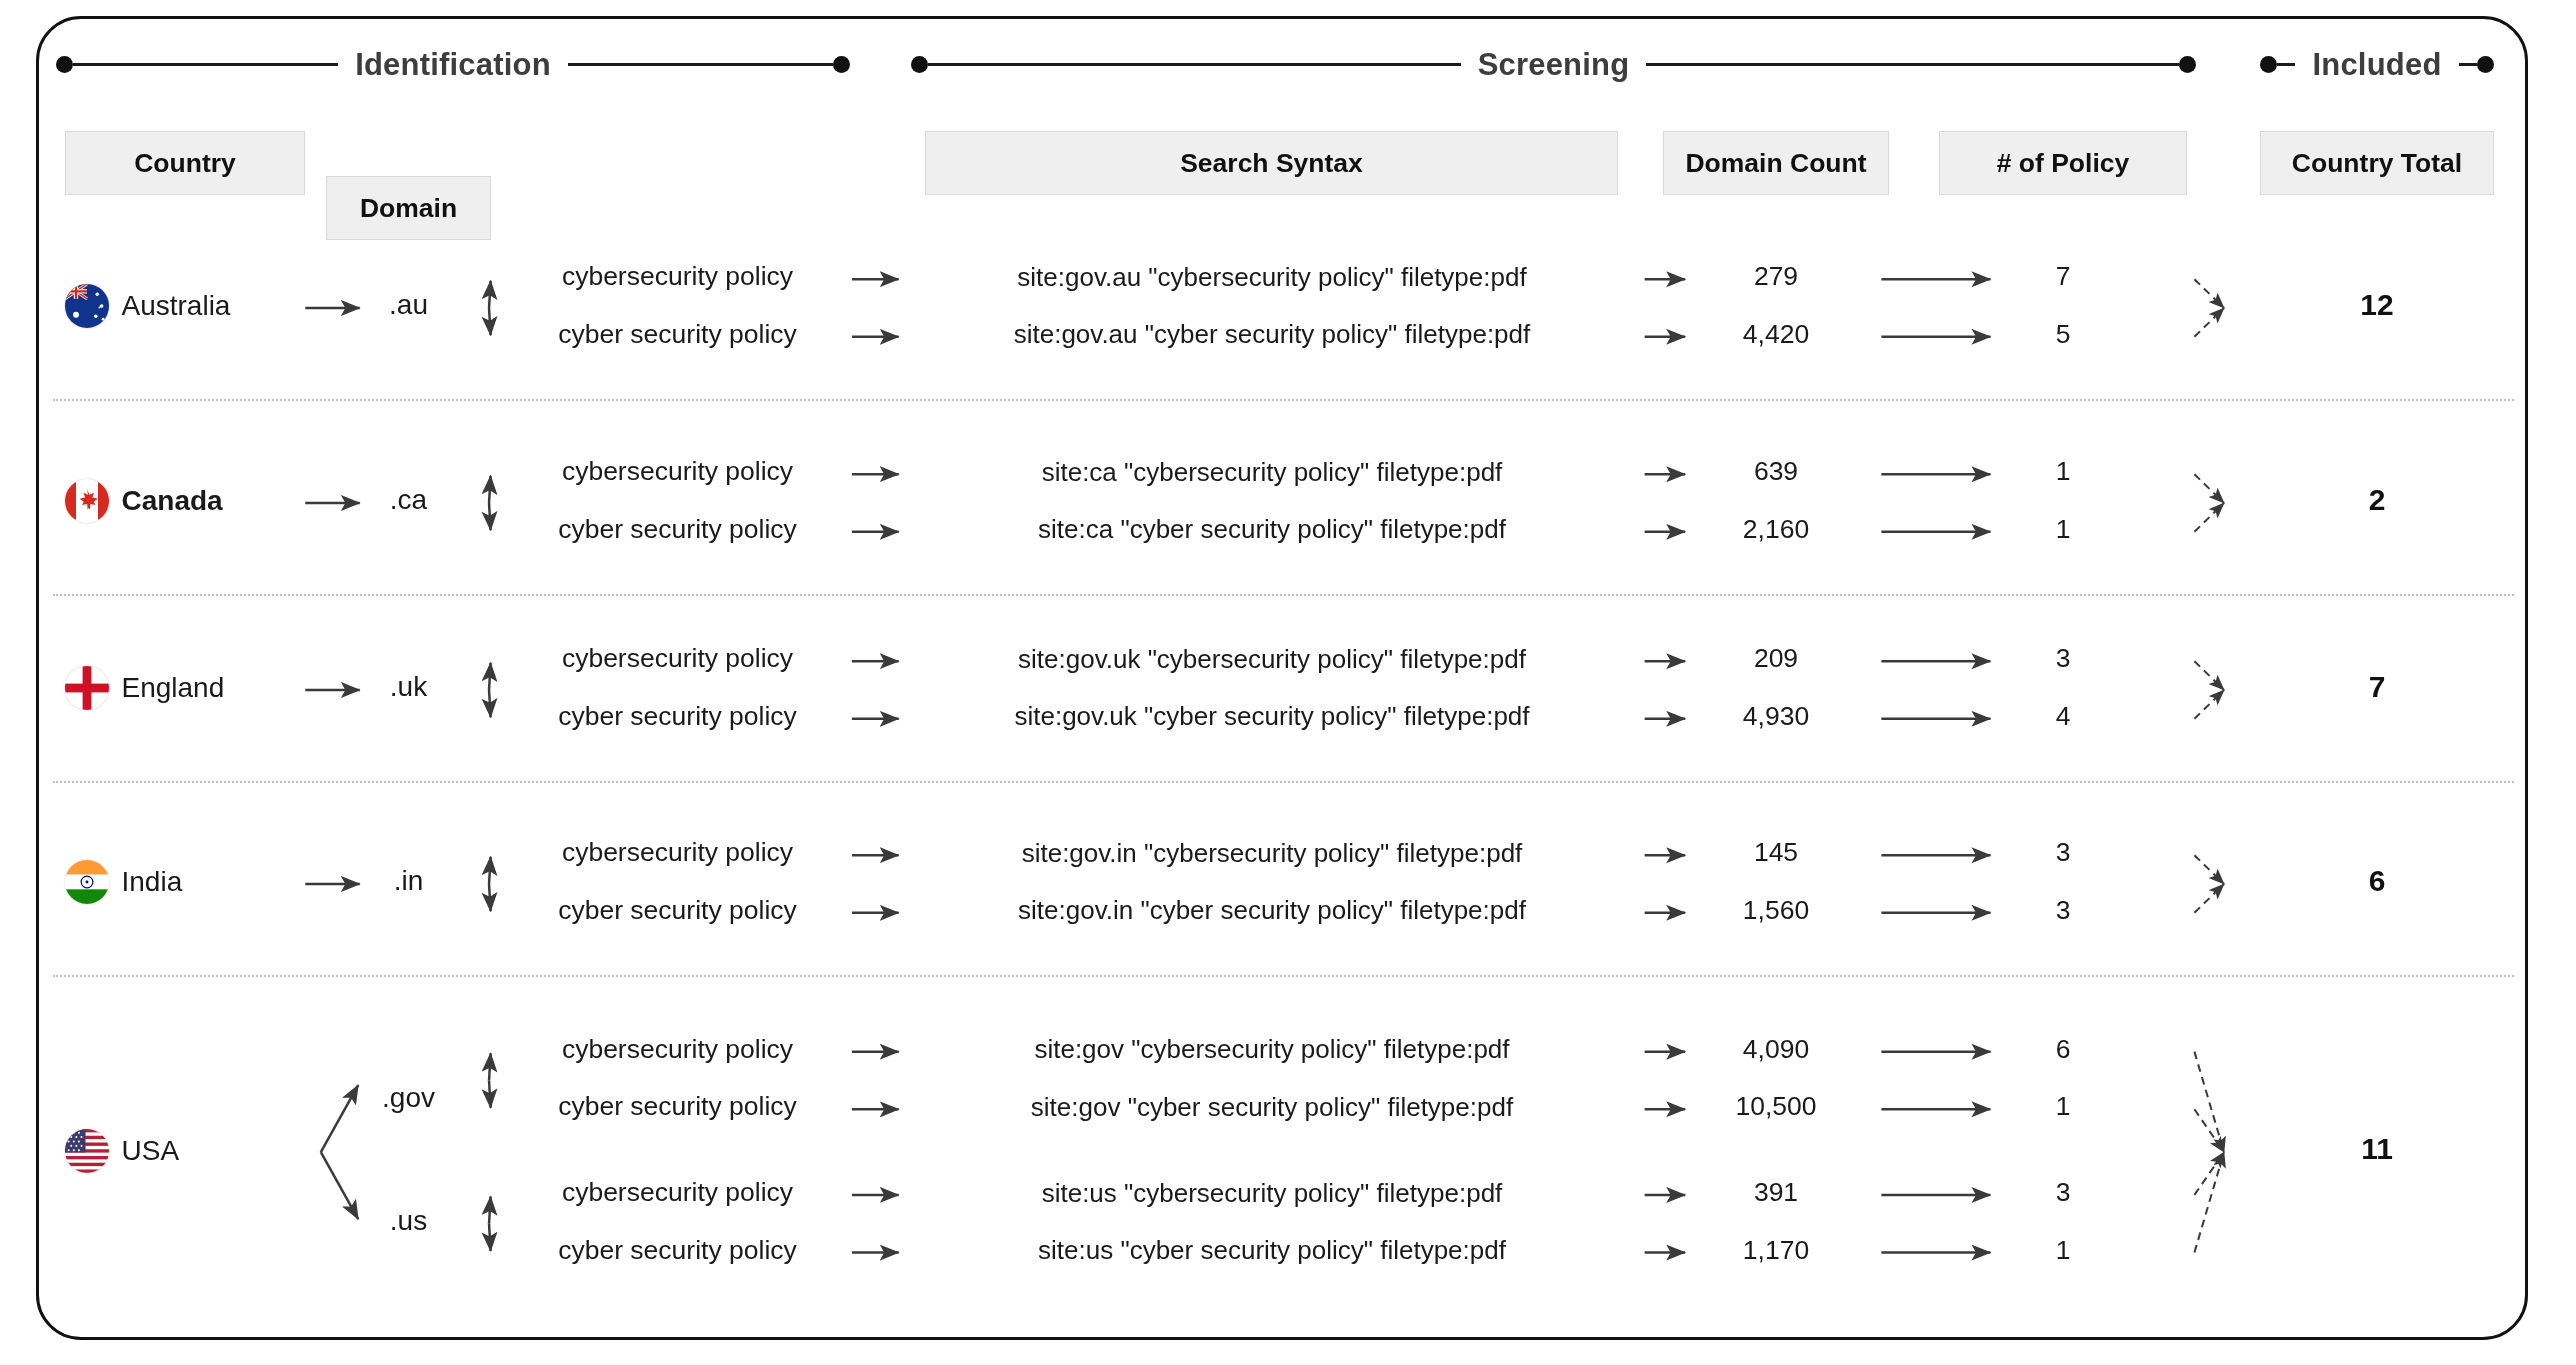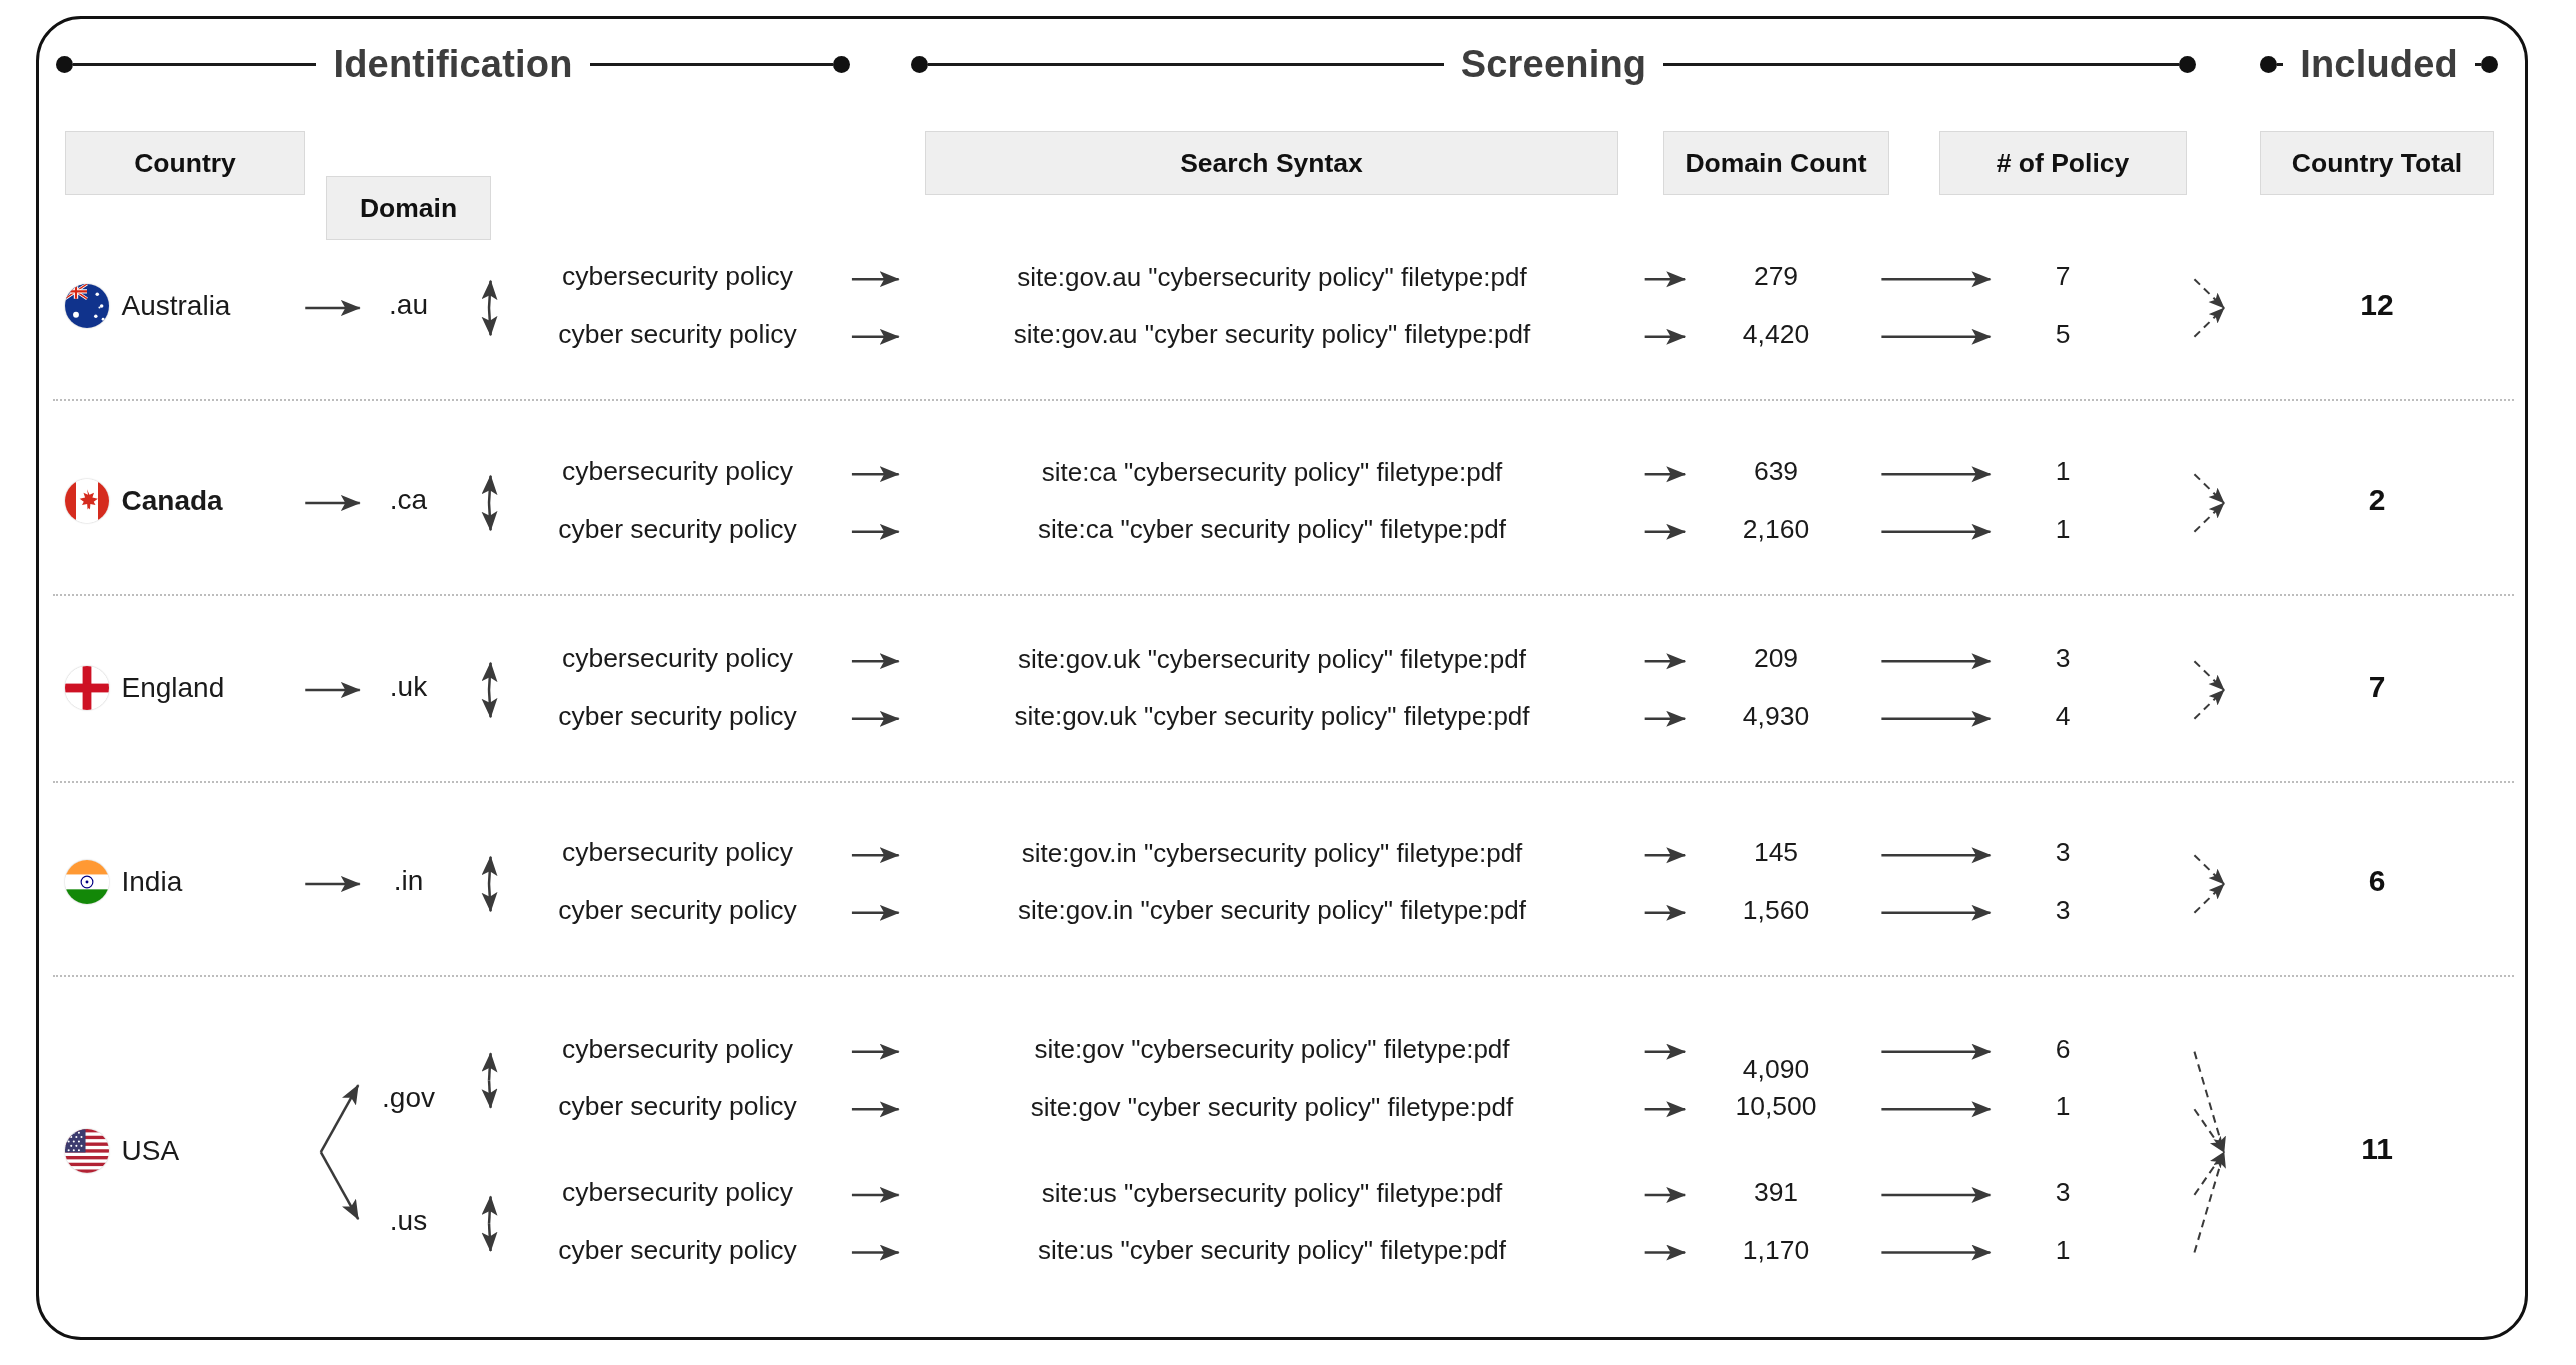--- a/index.html
+++ b/index.html
@@ -51,21 +51,21 @@
   .phase-dot {
     width: 17px;
     height: 17px;
     border-radius: 50%;
     background: #111111;
     flex: 0 0 auto;
   }
   .phase-label {
     flex: 0 0 auto;
     padding: 0 17px;
-    font-size: 38px;
+    font-size: 31px;
     font-weight: bold;
     color: #3d3d3d;
     white-space: nowrap;
     letter-spacing: 0.2px;
   }
 
   #phase-identification { left: 56px;   width: 794px; }
   #phase-screening     { left: 911px;  width: 1285px; }
   #phase-included      { left: 2260px;  width: 234px;  }
 
@@ -480,21 +480,21 @@
               <circle cx="19" cy="29" r="1.4"></circle>
             </g>
           </svg>
         </span>
         <span class="country-name">USA</span>
       </div>
       <div class="domain-cell" style="top: 63px; margin-top: 22px;">.gov</div>
       <div class="domain-cell" style="top: 208px;">.us</div>
       <div class="keyword-cell" style="top: 37px;">cybersecurity policy</div>
       <div class="syntax-cell" style="top: 37px;">site:gov "cybersecurity policy" filetype:pdf</div>
-      <div class="count-cell" style="top: 37px; margin-top: 20px;">4,090</div>
+      <div class="count-cell" style="top: 37px;">4,090</div>
       <div class="policy-cell" style="top: 37px;">6</div>
       <div class="keyword-cell" style="top: 94px;">cyber security policy</div>
       <div class="syntax-cell" style="top: 95px;">site:gov "cyber security policy" filetype:pdf</div>
       <div class="count-cell" style="top: 94px;">10,500</div>
       <div class="policy-cell" style="top: 94px;">1</div>
       <div class="keyword-cell" style="top: 180px;">cybersecurity policy</div>
       <div class="syntax-cell" style="top: 181px;">site:us "cybersecurity policy" filetype:pdf</div>
       <div class="count-cell" style="top: 180px;">391</div>
       <div class="policy-cell" style="top: 180px;">3</div>
       <div class="keyword-cell" style="top: 238px;">cyber security policy</div>

